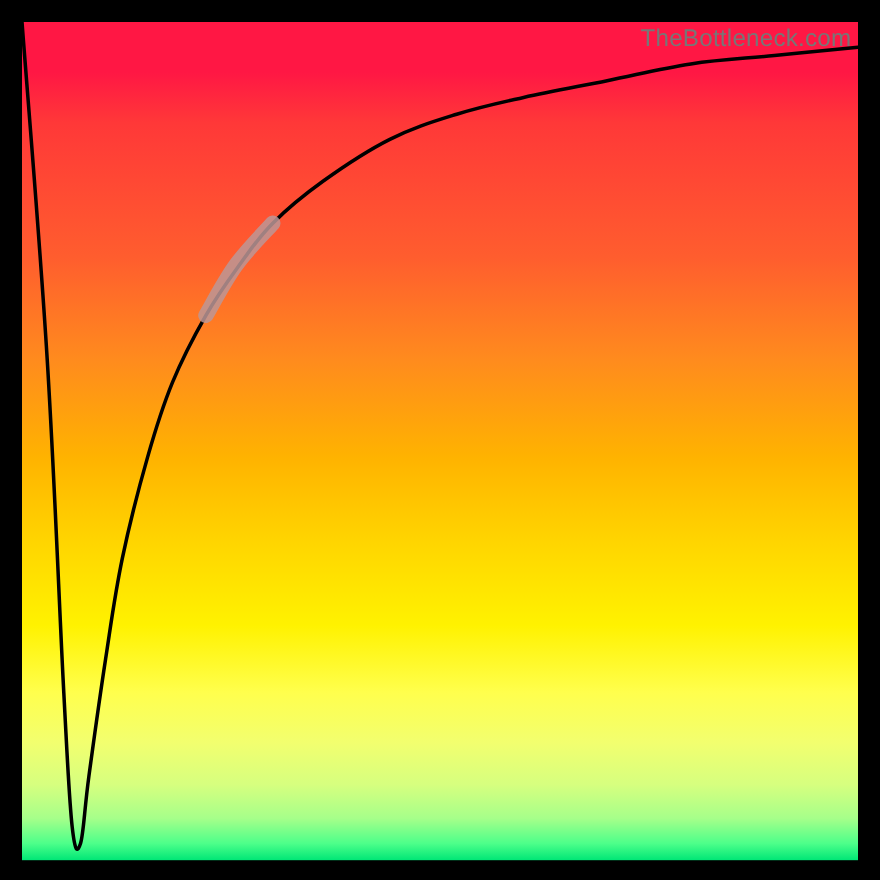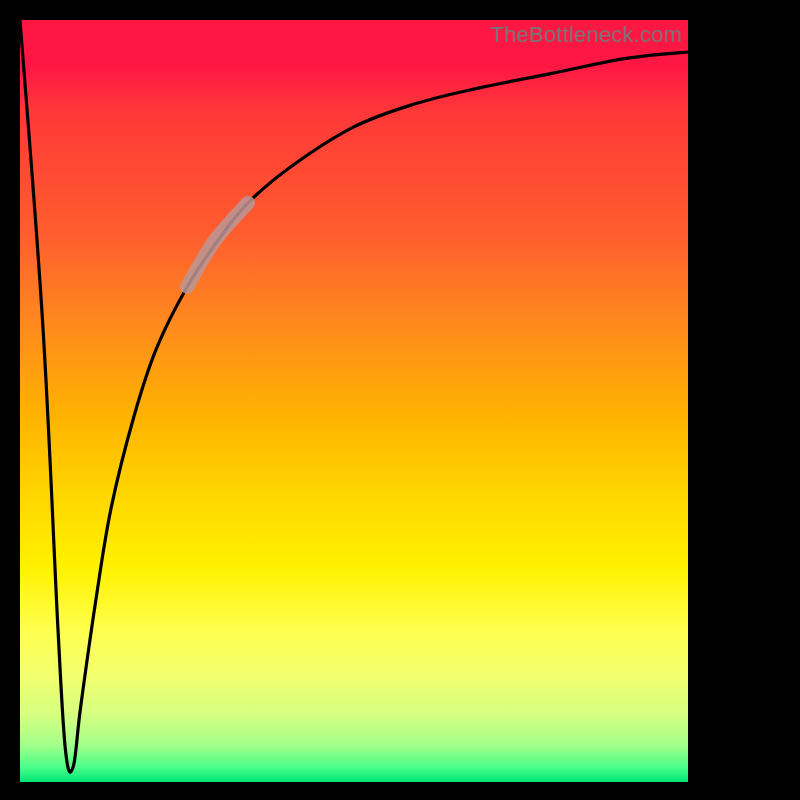--- a/index.html
+++ b/index.html
@@ -14,21 +14,21 @@
   .frame {
     position: relative;
     width: 800px;
     height: 800px;
     background: #000;
   }
   .plot {
     position: absolute;
     left: 20px;
     top: 20px;
-    width: 668px;
+    width: 760px;
     height: 762px;
     background: linear-gradient(
       to bottom,
       #ff1744 0%,
       #ff1744 6%,
       #ff3838 12%,
       #ff5d2e 28%,
       #ff8a1e 40%,
       #ffb300 52%,
       #ffd500 62%,

